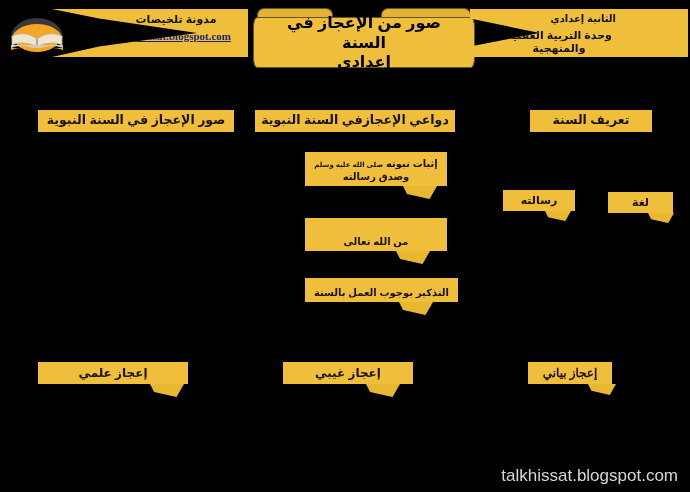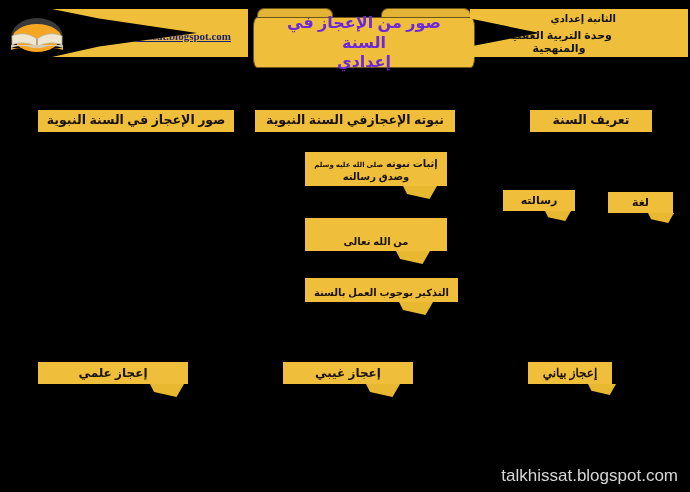--- a/index.html
+++ b/index.html
@@ -78,41 +78,42 @@
   }
   #ribbon .roll.a{left:4px;width:76px;}
   #ribbon .roll.b{left:128px;width:90px;}
   #ribbon .body{
     position:absolute;top:9px;left:0;width:222px;height:51px;
     background:#EFBF3C;border:1px solid #6b5415;box-sizing:border-box;
     border-radius:4px/10px;
     display:flex;align-items:center;justify-content:center;
   }
   #ribbon .body .t{
-    color:#6d28d9;font-weight:bold;font-size:16px;line-height:1.22;text-align:center;
+    color:#000000;font-weight:bold;font-size:16px;line-height:1.22;text-align:center;
     padding:0 10px;
   }
 
   
   .head-box{font-size:12.5px;}
 
   
   #watermark{
     position:absolute;right:12px;bottom:6px;
     color:#d7d7d7;font-size:17px;direction:ltr;
     font-family:"Liberation Sans","DejaVu Sans",sans-serif;
   }
   .sm{font-size:7px;font-weight:bold;}
 </style>
 </head>
 <body>
 
 <div id="canvas">
 
   <div id="flag-left">
+    <div class="l1">مدونة تلخيصات</div>
     <div class="l2">talkhissat.blogspot.com</div>
   </div>
 
   <div id="logo">
     <svg viewBox="0 0 66 40" width="66" height="40">
       <ellipse cx="33" cy="24" rx="24" ry="16" fill="#F5A623"></ellipse>
       <path d="M7 26 A26 20 0 0 1 59 26 L59 29 A26 17 0 0 0 7 29 Z" fill="#3a3a3a"></path>
       <path d="M33 27 C24 20 14 21 8 24 L8 33 C14 30 25 30 33 35 Z" fill="#efe6d2" stroke="#b9ae92" stroke-width="0.8"></path>
       <path d="M33 27 C42 20 52 21 58 24 L58 33 C52 30 41 30 33 35 Z" fill="#efe6d2" stroke="#b9ae92" stroke-width="0.8"></path>
       <path d="M33 27 L33 35" stroke="#8d8468" stroke-width="1"></path>
@@ -135,21 +136,21 @@
   <div id="flag-right">
     <div class="l1">الثانية إعدادي</div>
     <div class="l2">وحدة التربية العقلية والمنهجية</div>
   </div>
 
   <div class="box head-box" style="left:38px;top:110px;width:196px;height:22px;">
     <span class="txt">صور الإعجاز في السنة النبوية</span>
   </div>
 
   <div class="box head-box" style="left:255px;top:110px;width:200px;height:22px;">
-    <span class="txt">نبوته الإعجازفي السنة النبوية</span>
+    <span class="txt">دواعي الإعجازفي السنة النبوية</span>
   </div>
 
   <div class="box head-box" style="left:530px;top:110px;width:122px;height:22px;">
     <span class="txt">تعريف السنة</span>
   </div>
 
   <div>
     <div class="box" style="left:305px;top:152px;width:142px;height:34px;font-size:10px;">
       <span class="txt">
         <span>إثبات نبوته</span>

